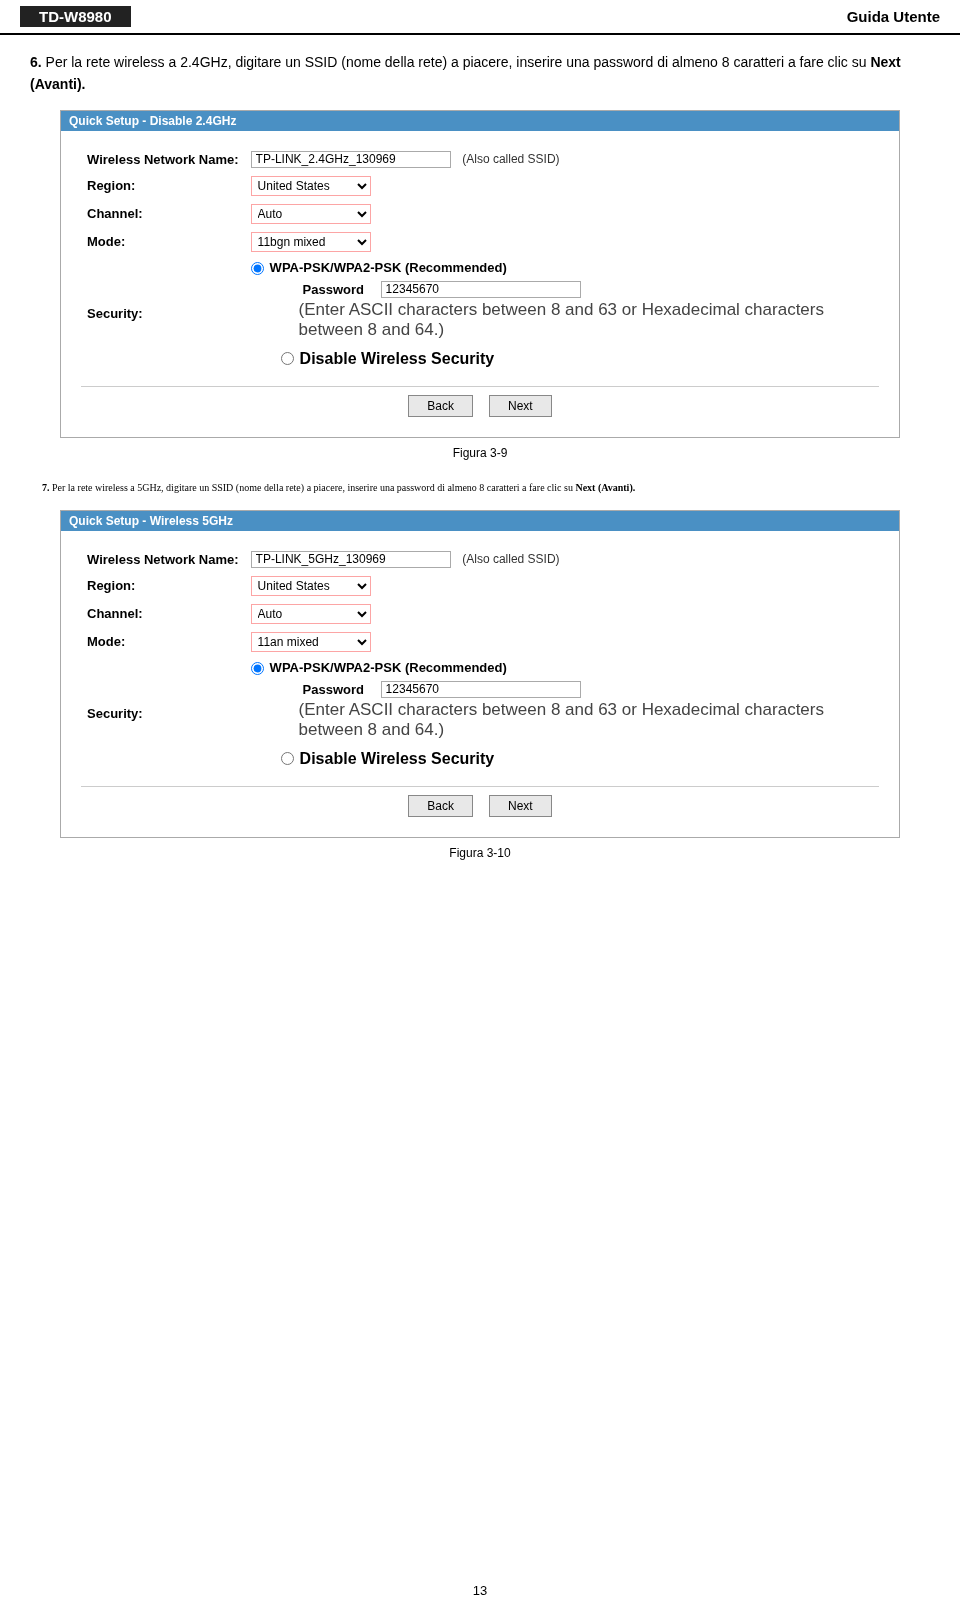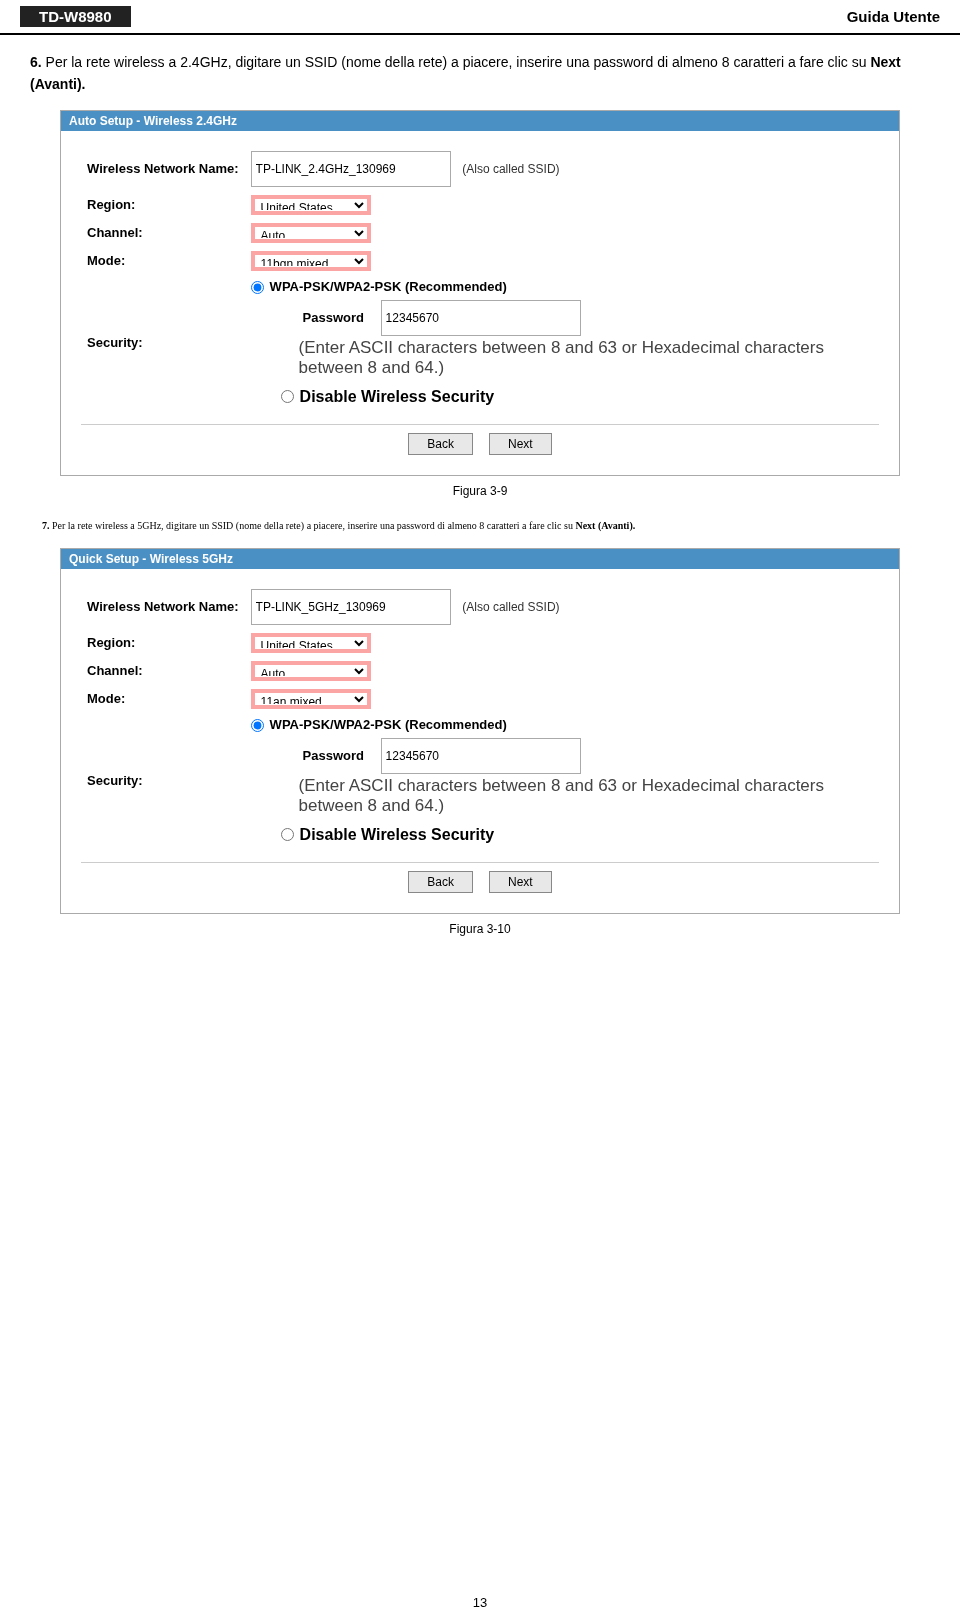--- a/index.html
+++ b/index.html
@@ -87,29 +87,29 @@
     }
     .value-cell {
       text-align: left;
     }
 
     
     .text-input {
       border: 1px solid #aaa;
       padding: 2px 4px;
       font-size: 12px;
-      height: 36px;
+      height: 17px;
       background: #fff;
     }
     .ssid-input { width: 200px; }
     .password-input { width: 200px; }
 
     
     .select-box {
-      border: 4px solid #fca5a5;
+      border: 1px solid #fca5a5;
       padding: 1px 2px;
       font-size: 12px;
       height: 20px;
       background: #fff;
       width: 120px;
     }
 
     .also-ssid {
       font-size: 12px;
       color: #333;
@@ -188,42 +188,42 @@
       font-size: 10px;
       line-height: 1.6;
       margin: 14px 12px;
       font-family: Liberation Serif, serif;
     }
 
     
     .page-number {
       text-align: center;
       position: absolute;
-      bottom: 4px;
+      bottom: 16px;
       width: 100%;
       font-size: 13px;
     }
   </style>
 </head>
 <body>
 
 <div class="page-header">
   <span class="header-model">TD-W8980</span>
   <span class="header-guide">Guida Utente</span>
 </div>
 
 <div class="content">
 
   <p class="section-intro">
     <span class="section-number">6.</span>
     <span>Per la rete wireless a 2.4GHz, digitare un SSID (nome della rete) a piacere, inserire una password di almeno 8 caratteri a fare clic su </span><strong>Next (Avanti).</strong>
   </p>
 
   <div class="figure-box">
-    <div class="figure-title-bar">Auto Setup - Wireless 2.4GHz</div>
+    <div class="figure-title-bar">Quick Setup - Disable 2.4GHz</div>
     <div class="figure-content">
 
       <table class="form-table">
         <tbody>
             <tr>
           <td class="label-cell">Wireless Network Name:</td>
           <td class="value-cell">
             <input type="text" class="text-input ssid-input" value="TP-LINK_2.4GHz_130969" style="">
             <span class="also-ssid">(Also called SSID)</span>
           </td>

